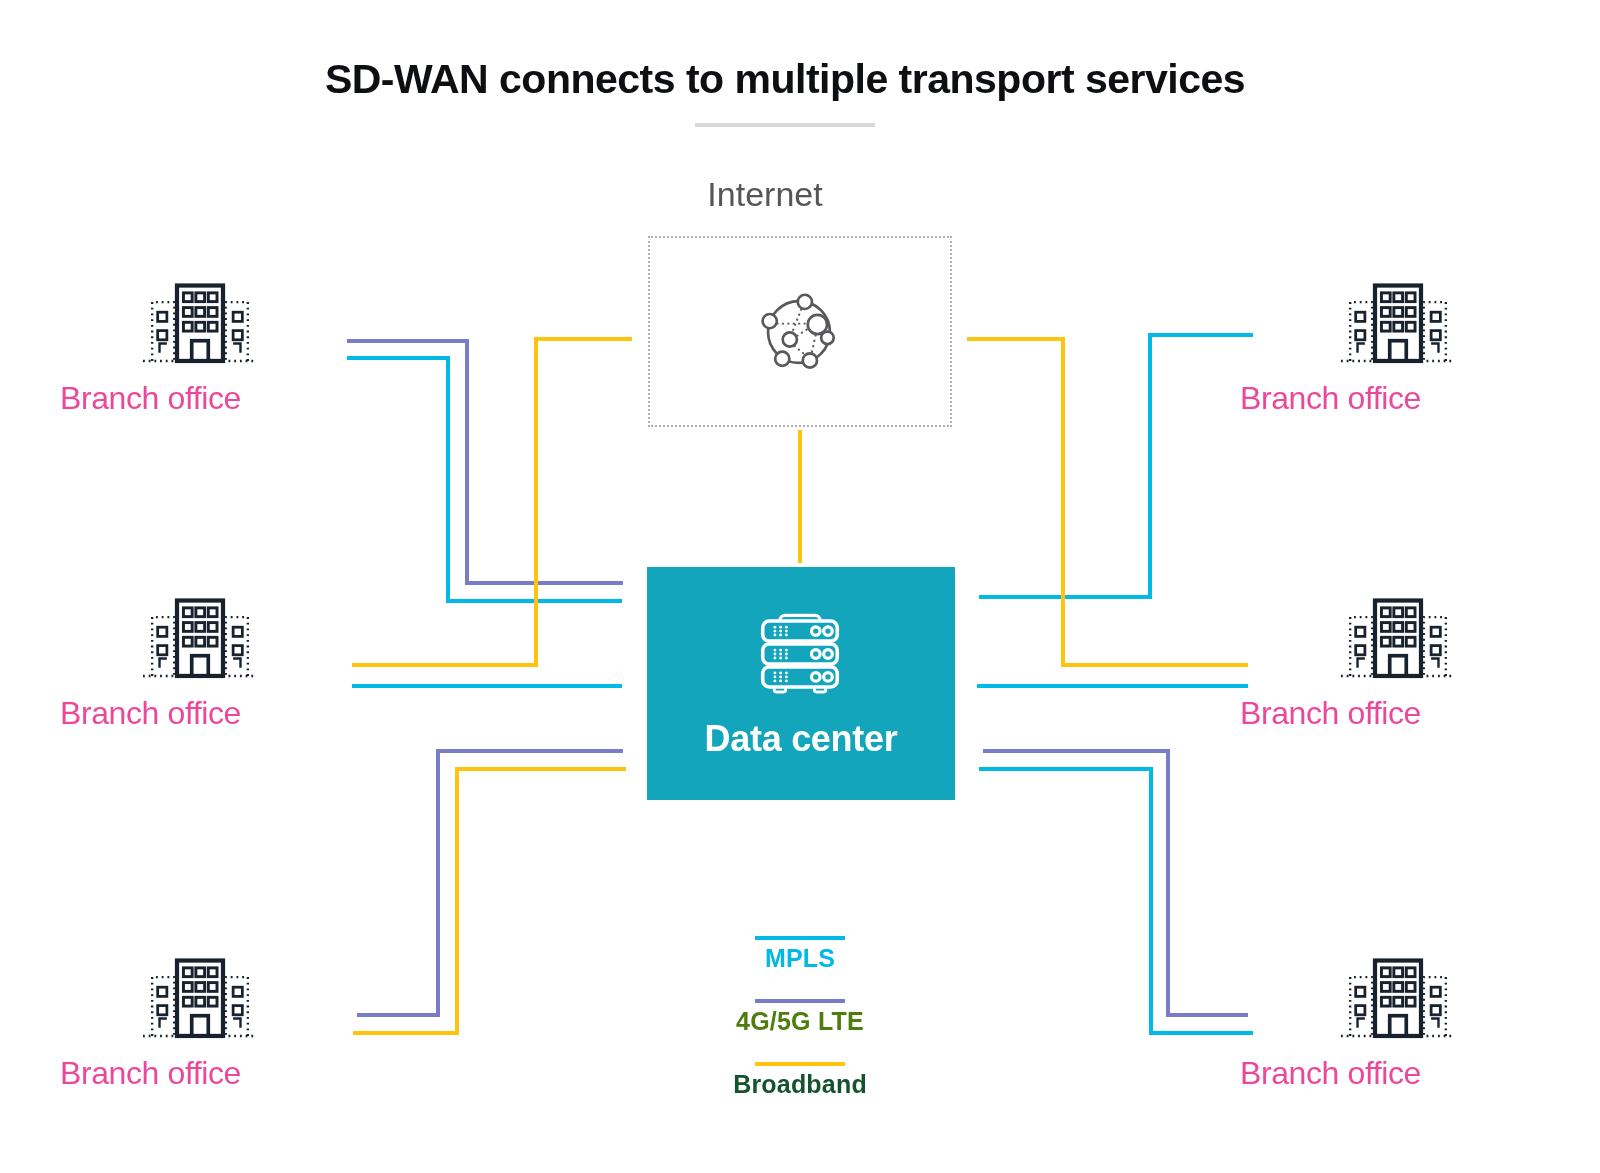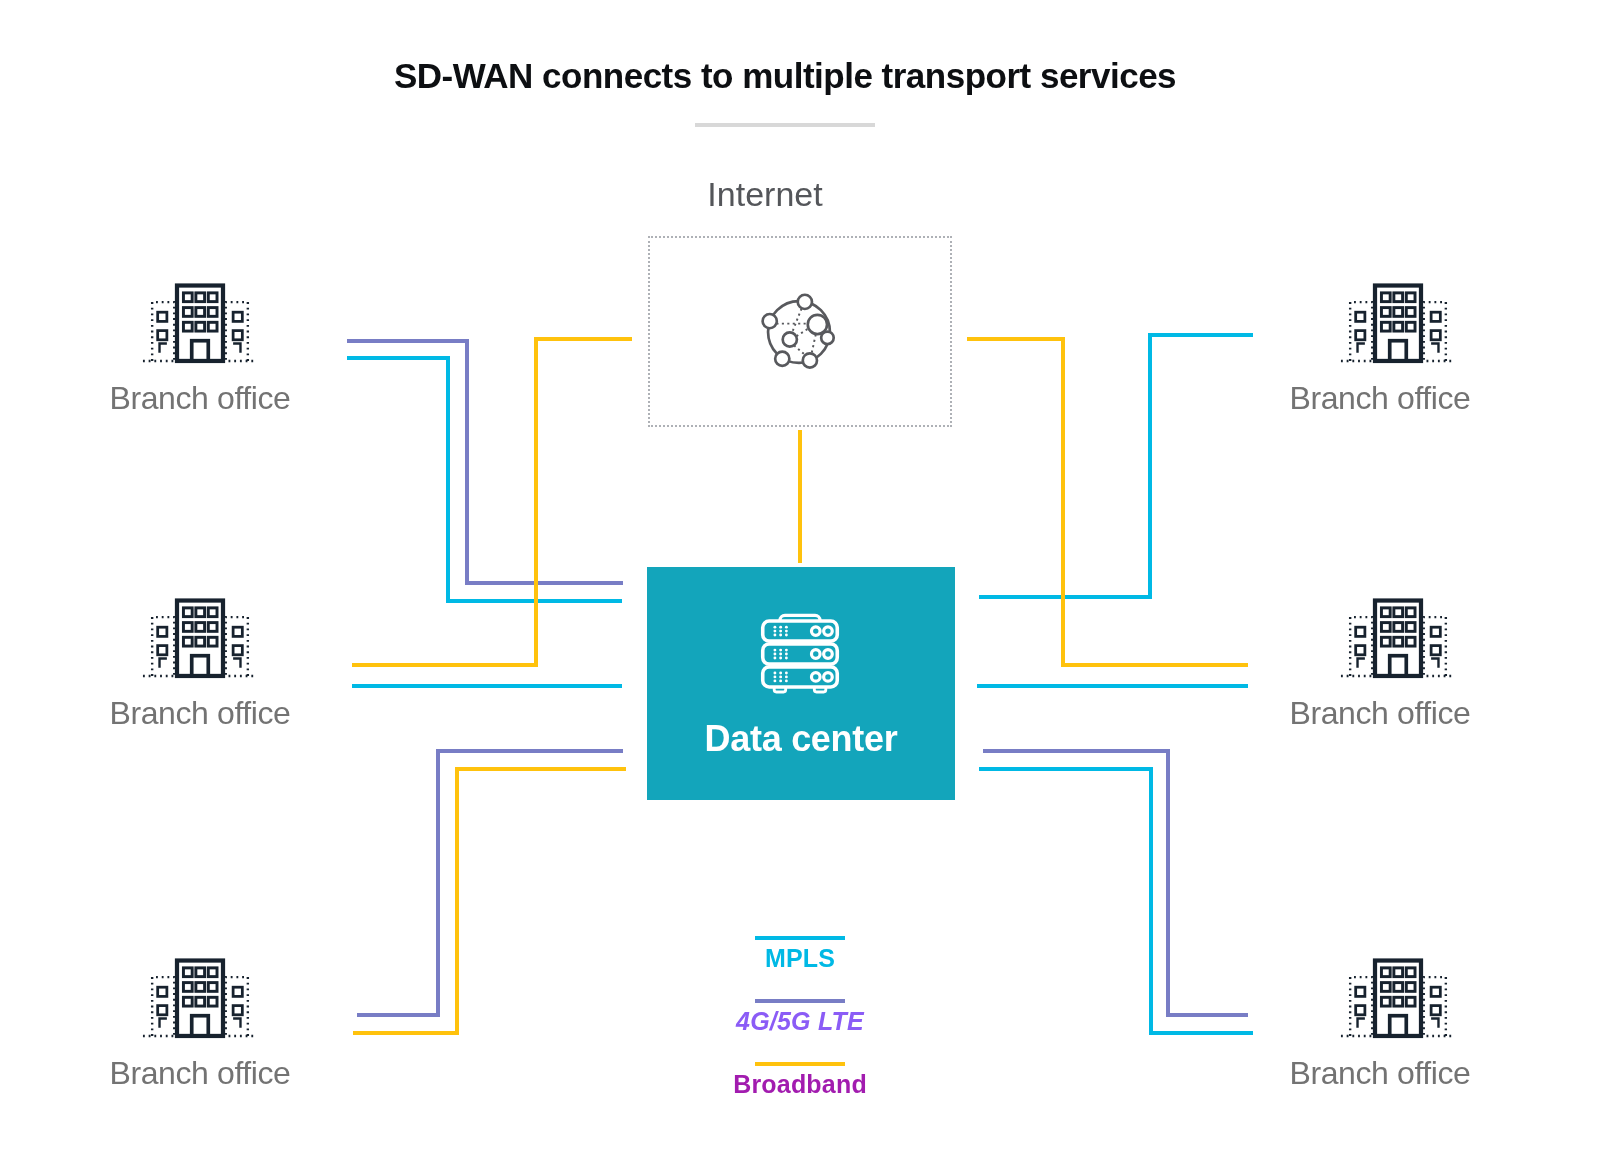--- a/index.html
+++ b/index.html
@@ -1,39 +1,39 @@
 <!DOCTYPE html>
 <html><head>
 <meta charset="utf-8">
 <style>
   * { margin:0; padding:0; box-sizing:border-box; }
   body { background:#ffffff; font-family:"Liberation Sans", sans-serif; }
   #canvas { position:relative; width:1600px; height:1173px; background:#ffffff; overflow:hidden; }
 
   .title { position:absolute; left:0; top:56px; width:1570px; text-align:center;
-           font-size:35px; font-weight:700; color:#0d0f12; letter-spacing:-0.5px; }
+           font-size:41px; font-weight:700; color:#0d0f12; letter-spacing:-0.5px; }
   .title-divider { position:absolute; left:695px; top:123px; width:180px; height:4px; background:#d8d8d8; }
 
   #connections { position:absolute; left:0; top:0; width:1600px; height:1173px; pointer-events:none; }
 
   .internet-label { position:absolute; left:613px; top:175px; width:304px; text-align:center;
                     font-size:34px; font-weight:400; color:#54565a; }
   .internet-box { position:absolute; left:648px; top:236px; width:304px; height:191px;
                   border:2px dotted #aeb1b6; background:#ffffff; }
   .globe { position:absolute; left:751px; top:284px; width:92px; height:92px; }
 
   .dc-box { position:absolute; left:647px; top:567px; width:308px; height:233px; background:#13a5bb; }
   .server { position:absolute; left:757px; top:607px; width:86px; height:94px; }
   .dc-label { position:absolute; left:647px; top:718px; width:308px; text-align:center;
               font-size:36px; font-weight:600; color:#ffffff; letter-spacing:-0.3px; }
 
   .branch { position:absolute; width:280px; }
   .branch .bldg { position:absolute; width:120px; height:92px; }
-  .branch-label { position:absolute; width:280px; text-align:center; font-size:32px;
-                  font-weight:500; color:#737373; letter-spacing:-0.4px; }
+  .branch-label { position:absolute; width:280px; font-size:32px;
+                  font-weight:500; color:#ec4899; letter-spacing:-0.4px; }
 
   .legend { position:absolute; left:660px; top:930px; width:280px; }
   .legend-item { position:relative; height:63px; }
   .legend-line { position:absolute; left:95px; top:6px; width:90px; height:4px; }
   .legend-label { position:absolute; left:0; top:14px; width:280px; text-align:center;
                   font-size:25px; font-weight:700; letter-spacing:0.2px; }
 </style>
 </head>
 <body>
 
@@ -204,21 +204,21 @@
     <div class="branch-label" style="top:100px;">Branch office</div>
   </div>
 
   <div class="legend">
     <div class="legend-item">
       <div class="legend-line" style="background: rgb(0, 185, 229);"></div>
       <div class="legend-label" style="color: rgb(0, 185, 229);">MPLS</div>
     </div>
     <div class="legend-item">
       <div class="legend-line" style="background: rgb(120, 125, 197);"></div>
-      <div class="legend-label" style="color: #8b5cf6; font-style: italic;">4G/5G LTE</div>
+      <div class="legend-label" style="color: #4d7c0f;">4G/5G LTE</div>
     </div>
     <div class="legend-item">
       <div class="legend-line" style="background: rgb(255, 194, 13);"></div>
-      <div class="legend-label" style="color: #a21caf;">Broadband</div>
+      <div class="legend-label" style="color: #14532d;">Broadband</div>
     </div>
   </div>
 
 </div>
 
 </body></html>

